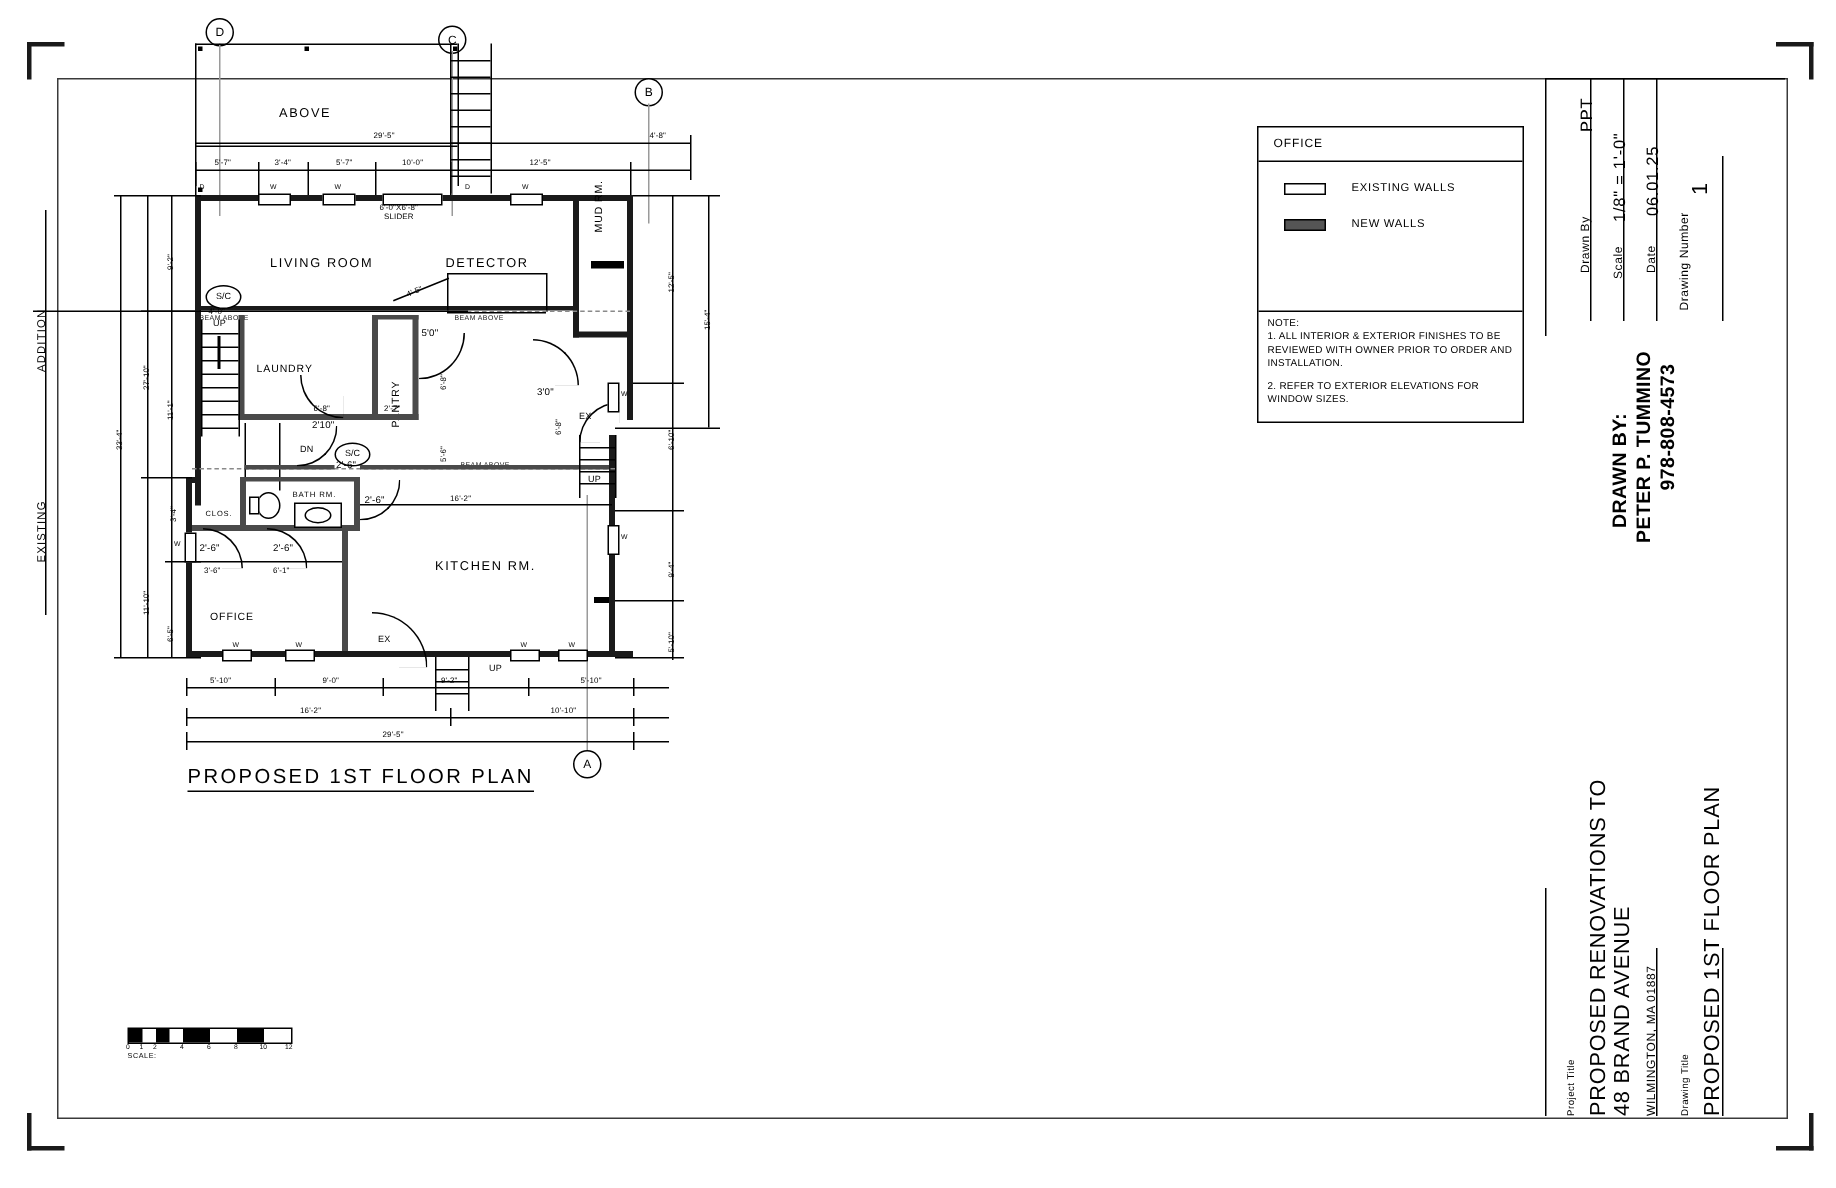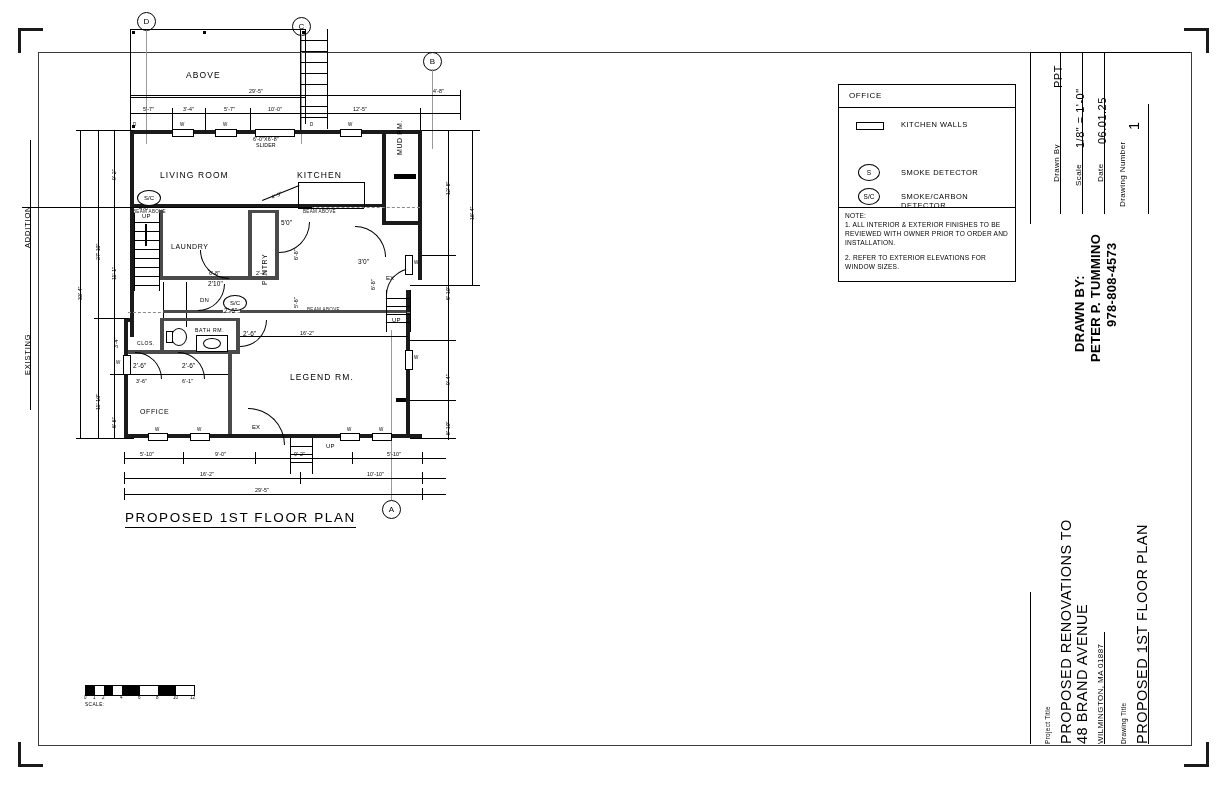--- a/index.html
+++ b/index.html
@@ -75,33 +75,29 @@
 <div class="regmark br abs" style="left:1184px;top:742px;"></div>
 
 <div id="sheet-border" class="abs"></div>
 
 <div id="legend-box" class="abs">
   <div id="legend-title-row"></div>
   <div id="legend-title" class="tx">OFFICE</div>
 
   <div class="lg-row" style="top:28px;">
     <div class="sym-exist"></div>
-    <div class="lg-label">KITCHEN  WALLS</div>
-  </div>
-
-
-  <div class="lg-row" style="top:76px;">
-    <div class="sym-circ">S</div>
-    <div class="lg-label">SMOKE  DETECTOR</div>
-  </div>
-
-  <div class="lg-row" style="top:100px;">
-    <div class="sym-circ">S/C</div>
-    <div class="lg-label">SMOKE/CARBON  DETECTOR</div>
-  </div>
+    <div class="lg-label">EXISTING  WALLS</div>
+  </div>
+
+  <div class="lg-row" style="top:52px;">
+    <div class="sym-new"></div>
+    <div class="lg-label">NEW  WALLS</div>
+  </div>
+
+
 
   <div id="legend-note-div"></div>
   <div id="legend-note">
     <div>NOTE:</div>
     <div class="nb">1. ALL INTERIOR &amp; EXTERIOR FINISHES TO BE REVIEWED WITH OWNER PRIOR TO ORDER AND INSTALLATION.</div>
     <div>2. REFER TO EXTERIOR ELEVATIONS FOR WINDOW SIZES.</div>
   </div>
 </div>
 
 <div id="titleblock" class="abs">
@@ -194,36 +190,36 @@
   <div class="thin" style="left:255px;top:129px;width:38px;height:6px;background:#fff;border:1px solid #000;"></div>
   <div class="thin" style="left:340px;top:129px;width:20px;height:6px;background:#fff;border:1px solid #000;"></div>
   <div class="wtag" style="left:180px;top:122px;">W</div>
   <div class="wtag" style="left:223px;top:122px;">W</div>
   <div class="wtag" style="left:348px;top:122px;">W</div>
   <div class="wtag" style="left:133px;top:122px;">D</div>
   <div class="wtag" style="left:310px;top:122px;">D</div>
   <div class="dim" style="left:253px;top:136px;">6'-0"X6'-8"</div>
   <div class="dim" style="left:256px;top:142px;">SLIDER</div>
 
-  <div class="room" style="left:160px;top:170px;">LIVING  ROOM</div>
-  <div class="room" style="left:297px;top:170px;">KITCHEN</div>
+  <div class="room" style="left:180px;top:170px;">LIVING  ROOM</div>
+  <div class="room" style="left:297px;top:170px;">DETECTOR</div>
   <div class="room sm" style="left:396px;top:155px;transform-origin:0 0;transform:rotate(-90deg);">
     <span>MUD  RM.</span>
   </div>
   <div class="room sm" style="left:171px;top:243px;">LAUNDRY</div>
   <div class="room sm" style="left:261px;top:285px;transform-origin:0 0;transform:rotate(-90deg);">
     <span>PANTRY</span>
   </div>
   <div class="room sm" style="left:195px;top:327px;font-size:5.2px;">
     <span>BATH  RM.</span>
   </div>
   <div class="room sm" style="left:137px;top:340px;font-size:5px;">
     <span>CLOS.</span>
   </div>
-  <div class="room" style="left:290px;top:372px;">LEGEND  RM.</div>
+  <div class="room" style="left:290px;top:372px;">KITCHEN  RM.</div>
   <div class="room sm" style="left:140px;top:408px;">OFFICE</div>
 
   <div class="thinline" style="left:298px;top:182px;width:66px;"></div>
   <div class="vline" style="left:298px;top:182px;height:26px;"></div>
   <div class="vline" style="left:364px;top:182px;height:26px;"></div>
   <div class="thinline" style="left:298px;top:208px;width:66px;"></div>
 
   <div class="dashline" style="left:130px;top:207px;width:290px;"></div>
   <div class="beam" style="left:133px;top:209px;">BEAM  ABOVE</div>
   <div class="beam" style="left:303px;top:209px;">BEAM  ABOVE</div>

